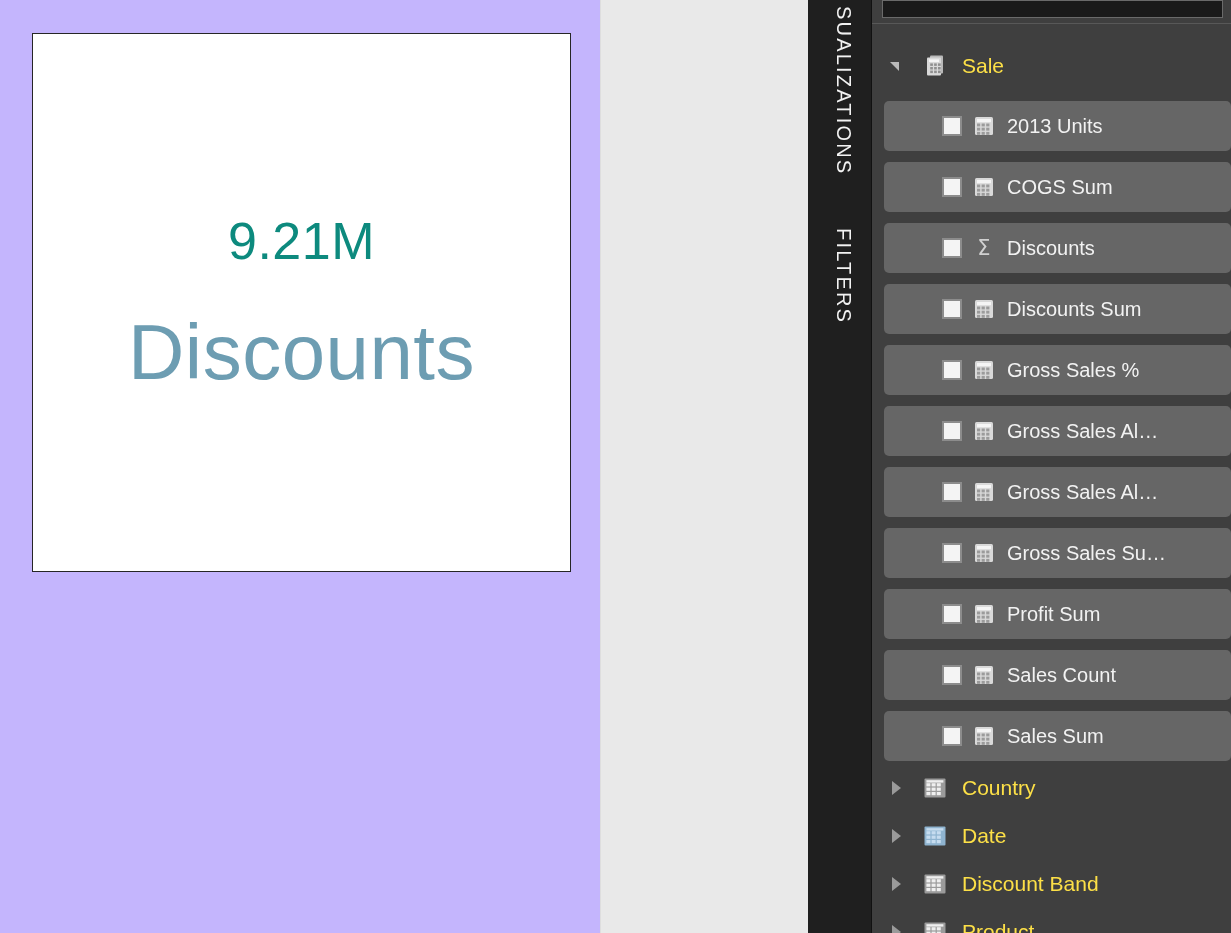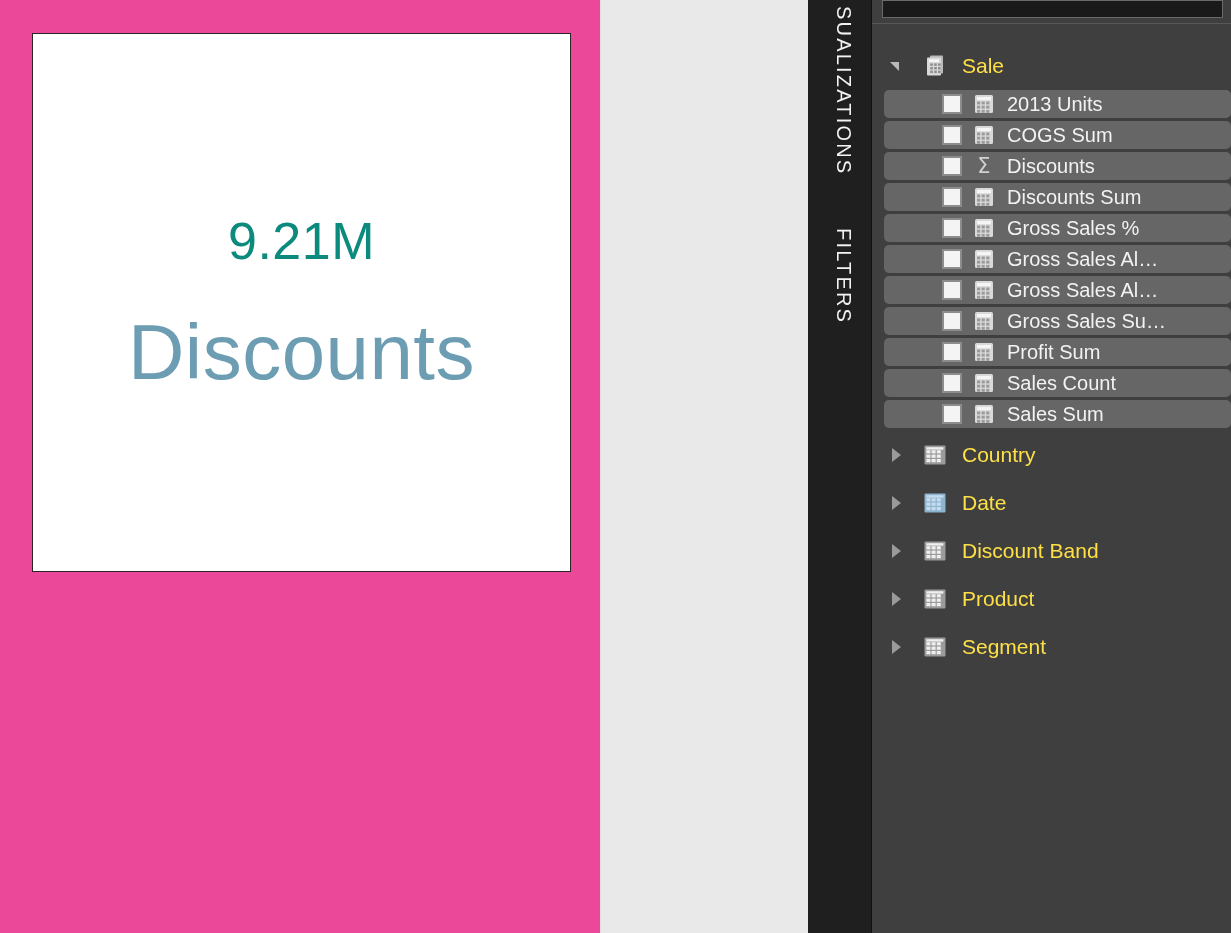--- a/index.html
+++ b/index.html
@@ -17,21 +17,21 @@
     width: 1231px;
     height: 933px;
     display: flex;
   }
 
   
   .canvas-area {
     position: relative;
     width: 600px;
     height: 933px;
-    background: #ec4899;
+    background: #c4b5fd;
     flex: 0 0 600px;
   }
 
   .card-visual {
     position: absolute;
     left: 32px;
     top: 33px;
     width: 539px;
     height: 539px;
     background: #ffffff;
@@ -193,22 +193,22 @@
 
   .tree-label {
     color: #fde047;
     font-size: 21px;
     font-weight: 400;
     white-space: nowrap;
   }
 
   
   .field-row {
-    height: 28px;
-    margin: 0 0 3px 0;
+    height: 50px;
+    margin: 11px 0 3px 0;
     margin-left: 12px;
     background: #666666;
     border-radius: 5px;
     display: flex;
     align-items: center;
     padding-left: 58px;
     cursor: default;
   }
 
   .field-checkbox {

